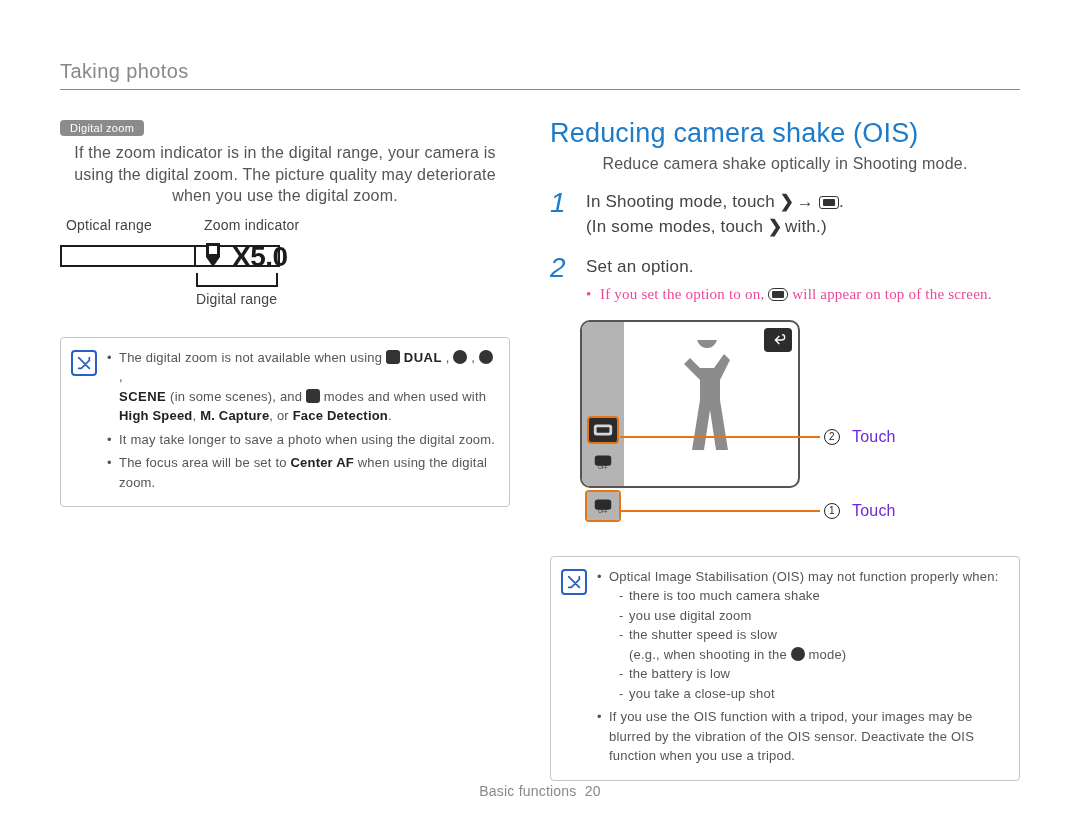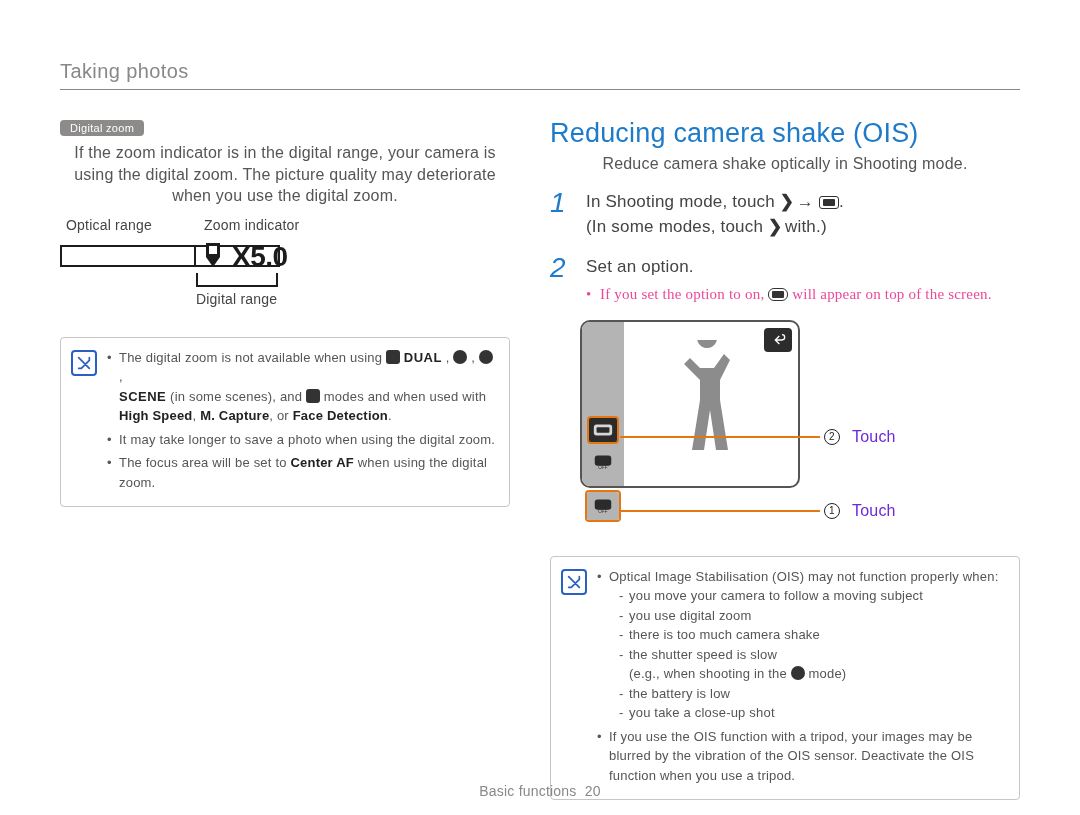--- a/index.html
+++ b/index.html
@@ -314,23 +314,22 @@
 
     <div class="note-box">
       <div class="note-icon">
         <svg viewBox="0 0 24 24">
             <path d="M4 4 L20 20 M4 20 h4 l12 -12 v-4" stroke="#2860c4" stroke-width="2.6" fill="none" stroke-linecap="round"></path>
           </svg>
       </div>
       <ul>
         <li>
           <span>Optical Image Stabilisation (OIS) may not function properly when:</span>
-          <div class="sub">you move your camera to follow a moving subject</div>
+          <div class="sub">there is too much camera shake</div>
           <div class="sub">you use digital zoom</div>
-          <div class="sub">there is too much camera shake</div>
           <div class="sub">the shutter speed is slow</div>
           <div style="margin-left:20px;"><span>(e.g., when shooting in the </span><span class="tiny-icon round-icon"></span><span> mode)</span></div>
           <div class="sub">the battery is low</div>
           <div class="sub">you take a close-up shot</div>
         </li>
         <li>If you use the OIS function with a tripod, your images may be blurred by the vibration of the OIS sensor. Deactivate the OIS function when you use a tripod.</li>
       </ul>
     </div>
 
   </div>

